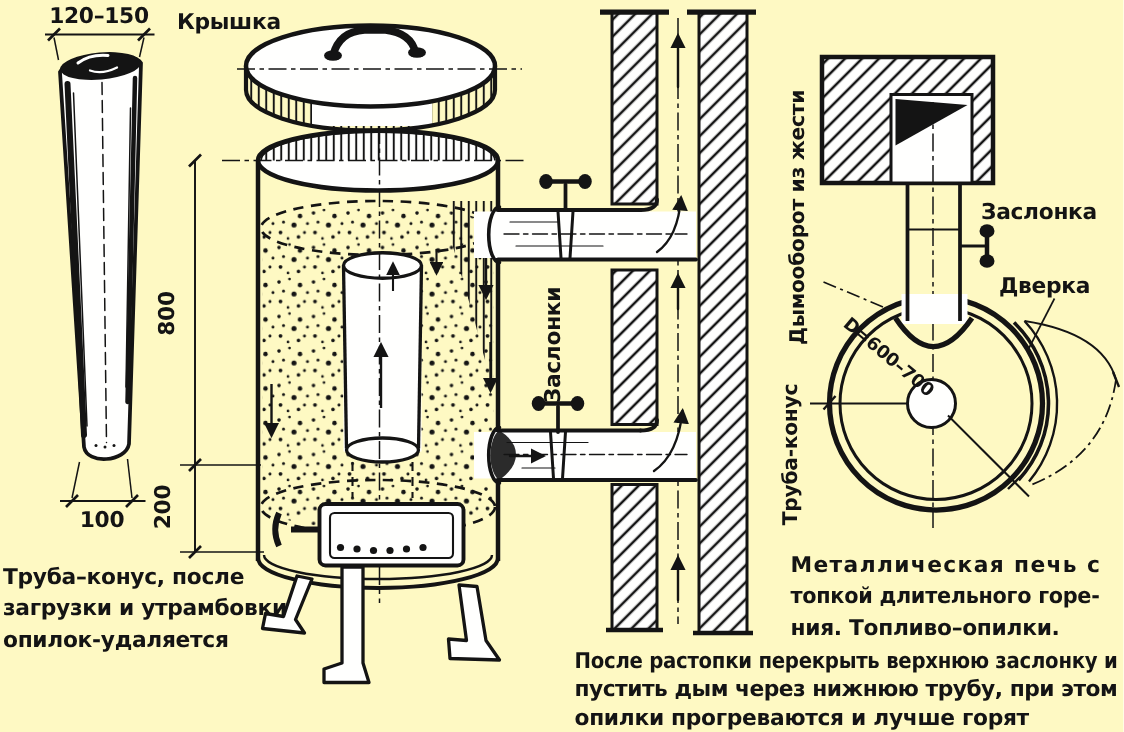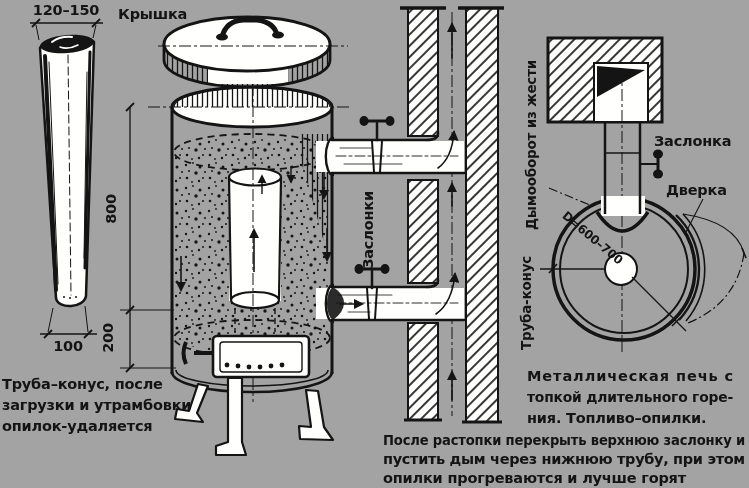--- a/index.html
+++ b/index.html
@@ -1,16 +1,16 @@
 <!DOCTYPE html>
 <html><head>
 <meta charset="utf-8">
 <style>
   html,body{margin:0;padding:0;background:#ffffff;}
-  .stage{width:749px;height:488px;position:relative;background:#a3a3a3;overflow:hidden;}
+  .stage{width:749px;height:488px;position:relative;background:#fef9c3;overflow:hidden;}
   svg{display:block;}
   text{font-family:"DejaVu Sans",sans-serif;fill:#141414;letter-spacing:-0.2px;}
   .cap{font-size:14.5px;font-weight:bold;}
   .lbl{font-size:14.5px;font-weight:bold;}
   .vlbl{font-size:13.5px;font-weight:bold;}
   .dim{font-size:14.5px;font-weight:bold;}
   .dsm{font-size:12px;font-weight:bold;}
 </style>
 </head>
 <body>

